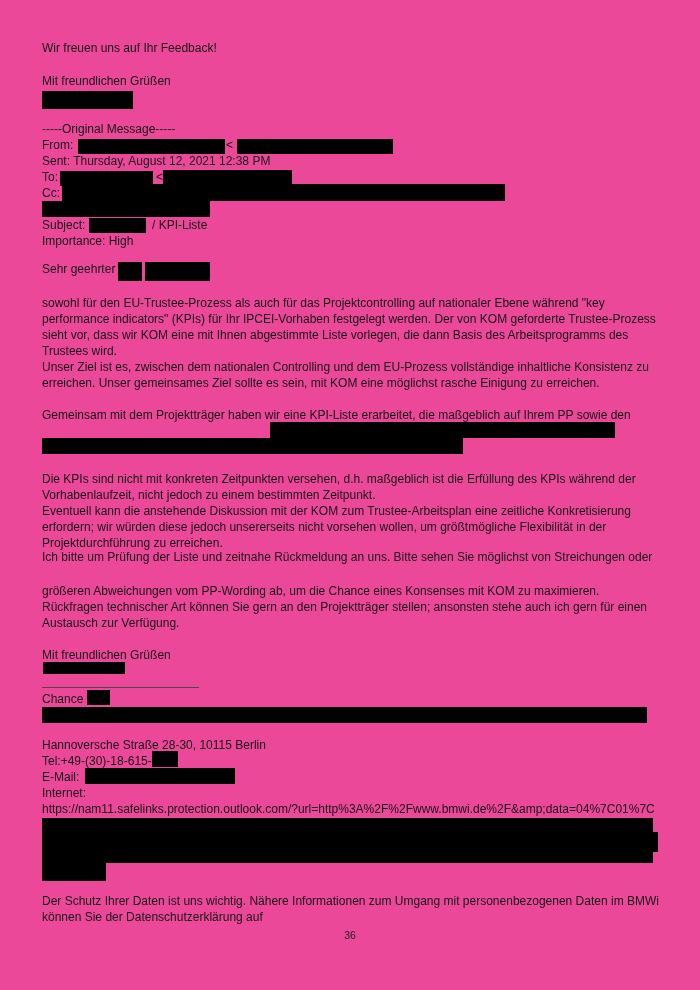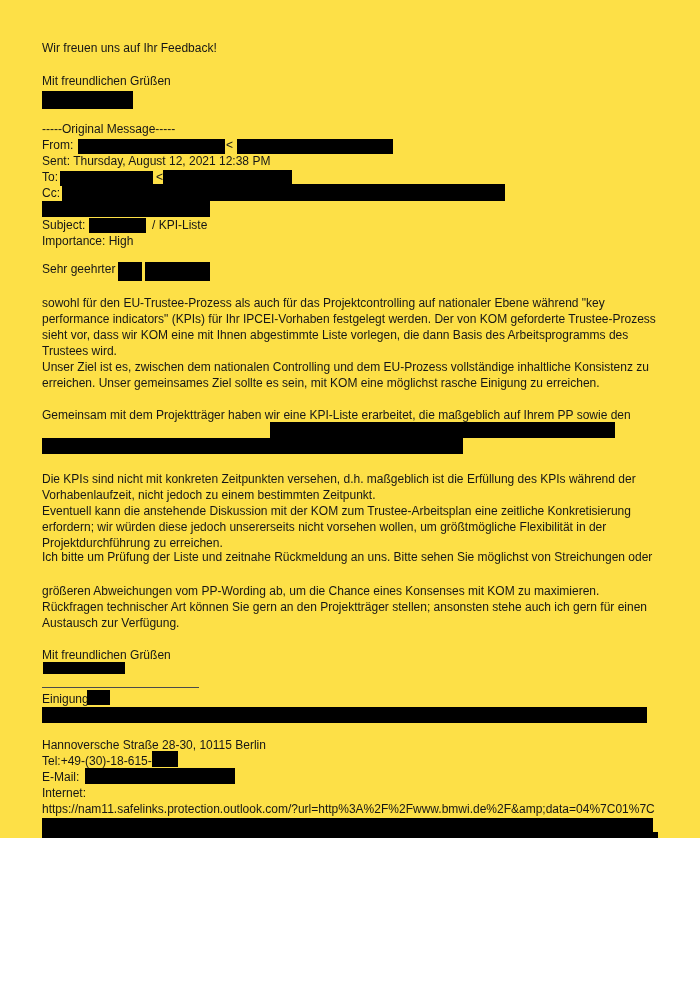--- a/index.html
+++ b/index.html
@@ -1,19 +1,19 @@
 <!DOCTYPE html>
 <html><head>
 <meta charset="utf-8">
 <style>
   html,body{margin:0;padding:0;background:#ffffff;}
   .page{
     position:relative;
-    width:700px;height:838px;
-    background:#fde047;
+    width:700px;height:990px;
+    background:#ec4899;
     font-family:"Liberation Sans", sans-serif;
     font-size:12px;
     color:#161616;
     overflow:hidden;
   }
   .ln{
     position:absolute;
     left:42px;
     line-height:16px;
     white-space:nowrap;
@@ -92,36 +92,37 @@
   <div class="ln" style="top:549px">Ich bitte um Prüfung der Liste und zeitnahe Rückmeldung an uns. Bitte sehen Sie möglichst von Streichungen oder</div>
   <div class="ln" style="top:583px">größeren Abweichungen vom PP-Wording ab, um die Chance eines Konsenses mit KOM zu maximieren.</div>
   <div class="ln" style="top:599px">Rückfragen technischer Art können Sie gern an den Projektträger stellen; ansonsten stehe auch ich gern für einen</div>
   <div class="ln" style="top:615px">Austausch zur Verfügung.</div>
 
   <div class="ln" style="top:647px">Mit freundlichen Grüßen</div>
   <div class="r" style="left:43px;top:662px;width:82px;height:12px"></div>
 
   <div class="divider" style="left:42px;top:687px;width:157px"></div>
 
-  <div class="ln" style="top:691px">Einigung</div>
+  <div class="ln" style="top:691px">Chance</div>
   <div class="r" style="left:87px;top:690px;width:23px;height:15px"></div>
   <div class="r" style="left:42px;top:707px;width:605px;height:16px"></div>
 
   <div class="ln" style="top:737px">Hannoversche Straße 28-30, 10115 Berlin</div>
 
   <div class="ln" style="top:753px">Tel:+49-(30)-18-615-</div>
   <div class="r" style="left:152px;top:751px;width:26px;height:16px"></div>
 
   <div class="ln" style="top:769px">E-Mail:</div>
   <div class="r" style="left:85px;top:768px;width:150px;height:16px"></div>
 
   <div class="ln" style="top:785px">Internet:</div>
   <div class="ln" style="top:801px">https://nam11.safelinks.protection.outlook.com/?url=http%3A%2F%2Fwww.bmwi.de%2F&amp;amp;data=04%7C01%7C</div>
 
   <div class="r" style="left:42px;top:818px;width:611px;height:45px"></div>
   <div class="r" style="left:653px;top:832px;width:5px;height:20px"></div>
   <div class="r" style="left:42px;top:863px;width:64px;height:18px"></div>
 
+  <div class="ln" style="top:893px">Der Schutz Ihrer Daten ist uns wichtig. Nähere Informationen zum Umgang mit personenbezogenen Daten im BMWi</div>
   <div class="ln" style="top:909px">können Sie der Datenschutzerklärung auf</div>
 
   <div class="pagenum" style="top:929px">36</div>
 
 </div>
 
 </body></html>

